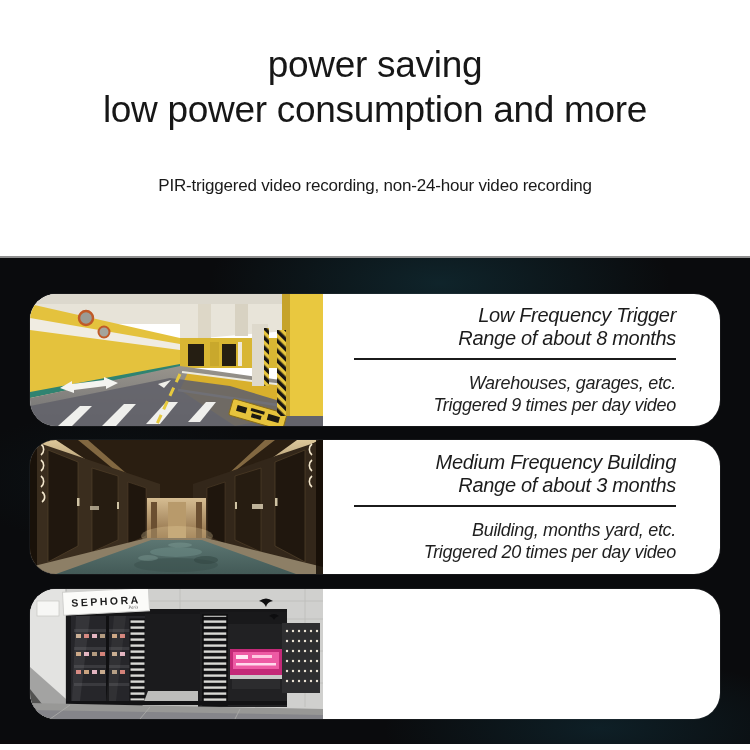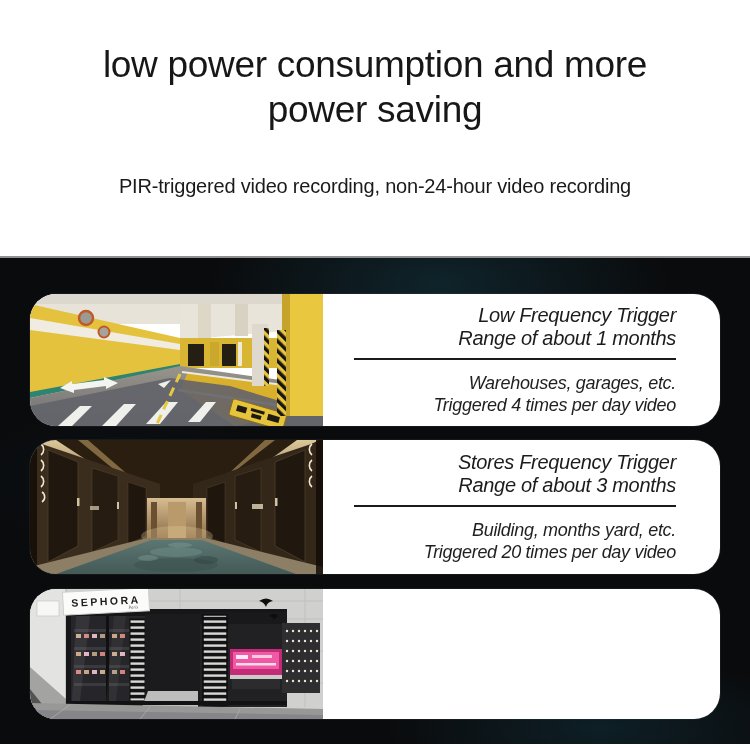--- a/index.html
+++ b/index.html
@@ -7,21 +7,21 @@
     width:750px;height:750px;overflow:hidden;position:relative;
     font-family:"Liberation Sans", sans-serif;background:#ffffff;
   }
   
   .header{height:256px;box-sizing:border-box;padding-top:42px;text-align:center;}
   .title-line{
     font-size:37px;line-height:45px;color:#171717;font-weight:400;
     letter-spacing:-0.3px;
   }
   .subtitle{
-    margin-top:40px;font-size:20px;line-height:28px;color:#1a1a1a;
+    margin-top:40px;font-size:17px;line-height:28px;color:#1a1a1a;
     letter-spacing:-0.2px;
   }
   
   .dark-section{
     height:488px;box-sizing:border-box;padding-top:36px;
     background-color:#0a0b0d;
     background-image:
       radial-gradient(ellipse 320px 130px at 440px 25px,  rgba(24,80,95,0.36), rgba(0,0,0,0) 72%),
       radial-gradient(ellipse 300px 100px at 600px 470px, rgba(22,74,92,0.32), rgba(0,0,0,0) 72%),
       radial-gradient(ellipse 220px 90px  at 120px 220px, rgba(16,48,60,0.18), rgba(0,0,0,0) 75%);
@@ -44,22 +44,22 @@
   .divider{width:322px;height:2px;background:#1b1b1b;margin:9px 0 12px 0;}
   .desc-line{font-size:18px;line-height:22px;color:#1f1f1f;letter-spacing:-0.3px;}
   
 </style>
 </head>
 <body>
 
 <div class="page">
 
   <div class="header">
+    <div class="title-line">power saving</div>
     <div class="title-line">low power consumption and more</div>
-    <div class="title-line">power saving</div>
     <div class="subtitle">PIR-triggered video recording, non-24-hour video recording</div>
   </div>
 
   <div class="dark-section">
 
     <div class="card c1">
       <div class="photo">
         <svg viewBox="0 0 293 132" preserveAspectRatio="none">
           <defs>
             <pattern id="hz1" width="7" height="7" patternUnits="userSpaceOnUse" patternTransform="rotate(45)">
@@ -109,24 +109,24 @@
           <rect x="234" y="34" width="5" height="58" fill="url(#hz1)"></rect>
           <rect x="252" y="0" width="41" height="122" fill="#e9c83f"></rect>
           <rect x="252" y="0" width="8" height="122" fill="#c6a32b"></rect>
           <rect x="247" y="36" width="9" height="86" fill="url(#hz1)"></rect>
           <circle cx="56" cy="24" r="7" fill="#9b9b94" stroke="#c05a28" stroke-width="2.5"></circle>
           <circle cx="74" cy="38" r="5.5" fill="#a4a49c" stroke="#c05a28" stroke-width="2"></circle>
         </svg>
       </div>
       <div class="info">
         <div class="heading-line">Low Frequency Trigger</div>
-        <div class="heading-line">Range of about 1 months</div>
+        <div class="heading-line">Range of about 8 months</div>
         <div class="divider"></div>
         <div class="desc-line">Warehouses, garages, etc.</div>
-        <div class="desc-line">Triggered 4 times per day video</div>
+        <div class="desc-line">Triggered 9 times per day video</div>
       </div>
     </div>
 
     <div class="card c2">
       <div class="photo">
         <svg viewBox="0 0 293 134" preserveAspectRatio="none">
           <defs>
             <linearGradient id="gcove2" x1="0" y1="0" x2="0" y2="1">
               <stop offset="0" stop-color="#ecd6a6"></stop>
                 <stop offset="1" stop-color="#6b5231"></stop>
@@ -181,21 +181,21 @@
             <path d="M12,52 a6,6 0 0 1 0,10"></path>
           </g>
           <g stroke="#f2e6cc" stroke-width="1.6" fill="none">
             <path d="M282,4 a7,7 0 0 0 0,11"></path>
             <path d="M282,20 a7,7 0 0 0 0,11"></path>
             <path d="M282,36 a7,7 0 0 0 0,11"></path>
           </g>
         </svg>
       </div>
       <div class="info">
-        <div class="heading-line">Stores Frequency Trigger</div>
+        <div class="heading-line">Medium Frequency Building</div>
         <div class="heading-line">Range of about 3 months</div>
         <div class="divider"></div>
         <div class="desc-line">Building, months yard, etc.</div>
         <div class="desc-line">Triggered 20 times per day video</div>
       </div>
     </div>
 
     <div class="card c3">
       <div class="photo">
         <svg viewBox="0 0 293 130" preserveAspectRatio="none">

